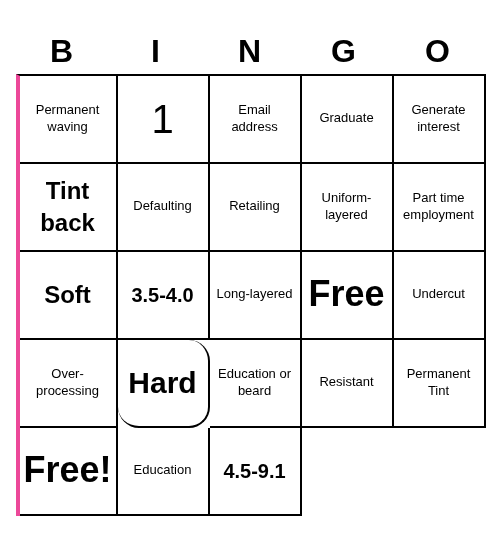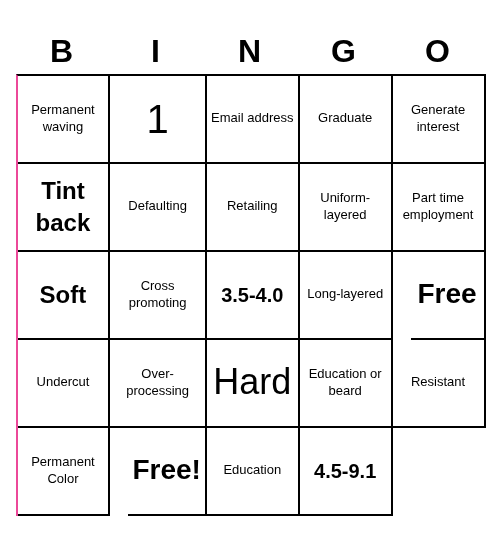--- a/index.html
+++ b/index.html
@@ -32,62 +32,62 @@
     .bingo-header-cell {
       font-size: 32px;
       font-weight: bold;
       padding: 4px 0;
       letter-spacing: 2px;
     }
 
     .bingo-grid {
       display: grid;
       grid-template-columns: repeat(5, 1fr);
-      border-left: 2px solid #ec4899;
+      border-left: 4px solid #ec4899;
       border-top: 2px solid #000;
     }
 
     .bingo-cell {
       border-right: 2px solid #000;
       border-bottom: 2px solid #000;
       min-height: 88px;
       display: flex;
       justify-content: center;
       align-items: center;
       text-align: center;
       padding: 6px 4px;
       font-size: 13px;
       line-height: 1.3;
     }
 
     .bingo-cell.large-text {
-      font-size: 36px;
-      font-weight: normal;
+      font-size: 30px;
+      font-weight: bold;
+      border-radius: 21px;
     }
 
     .bingo-cell.xlarge-text {
       font-size: 24px;
       font-weight: bold;
     }
 
     .bingo-cell.medium-text {
       font-size: 20px;
       font-weight: bold;
       text-align: right;
     }
 
     .bingo-cell.number-text {
       font-size: 40px;
       font-weight: normal;
     }
 
     .bingo-cell.free-text {
-      font-size: 28px;
+      font-size: 36px;
       font-weight: bold;
-      margin-left: 18px;
     }
   </style>
 </head>
 <body>
 
 <div class="bingo-card">
   <div class="bingo-header">
     <div class="bingo-header-cell">B</div>
     <div class="bingo-header-cell">I</div>
     <div class="bingo-header-cell">N</div>
@@ -99,27 +99,26 @@
       <div class="bingo-cell number-text">1</div>
       <div class="bingo-cell">Email address</div>
       <div class="bingo-cell">Graduate</div>
       <div class="bingo-cell">Generate interest</div>
       <div class="bingo-cell xlarge-text">Tint back</div>
       <div class="bingo-cell">Defaulting</div>
       <div class="bingo-cell">Retailing</div>
       <div class="bingo-cell">Uniform-layered</div>
       <div class="bingo-cell">Part time employment</div>
       <div class="bingo-cell xlarge-text">Soft</div>
-      <div class="bingo-cell">Cross promoting</div>
       <div class="bingo-cell medium-text">3.5-4.0</div>
       <div class="bingo-cell">Long-layered</div>
       <div class="bingo-cell free-text">Free</div>
       <div class="bingo-cell">Undercut</div>
       <div class="bingo-cell">Over-processing</div>
       <div class="bingo-cell large-text">Hard</div>
       <div class="bingo-cell">Education or beard</div>
       <div class="bingo-cell">Resistant</div>
-      <div class="bingo-cell">Permanent Color</div>
+      <div class="bingo-cell">Permanent Tint</div>
       <div class="bingo-cell free-text">Free!</div>
       <div class="bingo-cell">Education</div>
       <div class="bingo-cell medium-text">4.5-9.1</div>
     </div>
 </div>
 
 </body></html>

